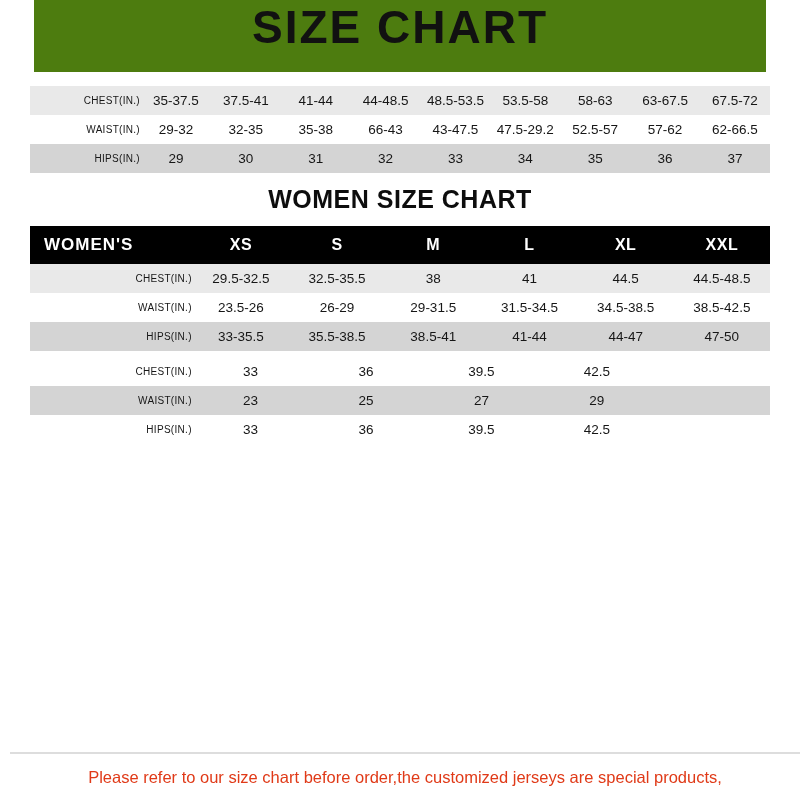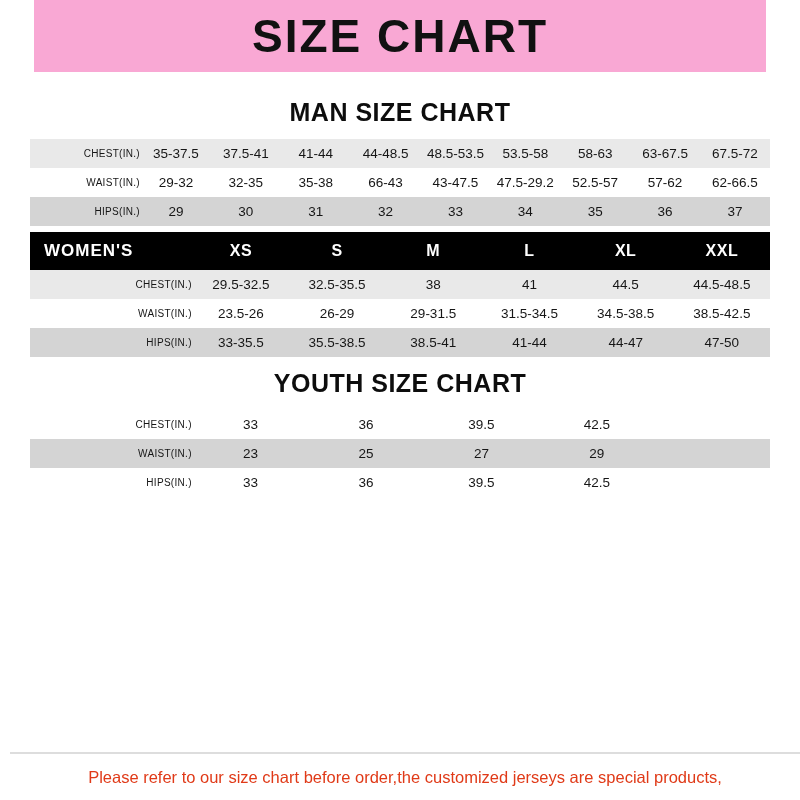--- a/index.html
+++ b/index.html
@@ -16,23 +16,23 @@
     height: 800px;
     position: relative;
     background: #ffffff;
     display: flex;
     flex-direction: column;
   }
 
   
   .banner {
     height: 72px;
-    background: #f9a8d4;
+    background: #4d7c0f;
     display: flex;
-    align-items: center;
+    align-items: flex-start;
     justify-content: center;
     position: relative;
   }
   .banner::before,
   .banner::after {
     content: "";
     position: absolute;
     top: 0;
     bottom: 0;
     width: 34px;
@@ -127,21 +127,20 @@
 
 <div class="page">
 
   <div class="banner">
     <div class="banner-title">SIZE CHART</div>
   </div>
 
   <div class="content">
 
     <div class="section">
-      <div class="section-title">MAN SIZE CHART</div>
       <table class="size-table men">
         <colgroup>
           <col class="c0">
             <col>
             <col>
             <col>
             <col>
             <col>
             <col>
             <col>
@@ -183,20 +182,21 @@
           <td>34</td>
           <td>35</td>
           <td>36</td>
           <td>37</td>
         </tr>
       </tbody>
         </table>
     </div>
 
     <div class="section">
+      <div class="section-title">WOMEN SIZE CHART</div>
       <table class="size-table women">
         <colgroup>
           <col class="c0">
             <col>
             <col>
             <col>
             <col>
             <col>
             <col>
         </colgroup>
@@ -235,21 +235,20 @@
           <td>38.5-41</td>
           <td>41-44</td>
           <td>44-47</td>
           <td>47-50</td>
         </tr>
       </tbody>
         </table>
     </div>
 
     <div class="section">
-      <div class="section-title">YOUTH SIZE CHART</div>
       <table class="size-table youth">
         <colgroup>
           <col class="c0">
             <col>
             <col>
             <col>
             <col>
             <col>
         </colgroup>
         <tbody>

